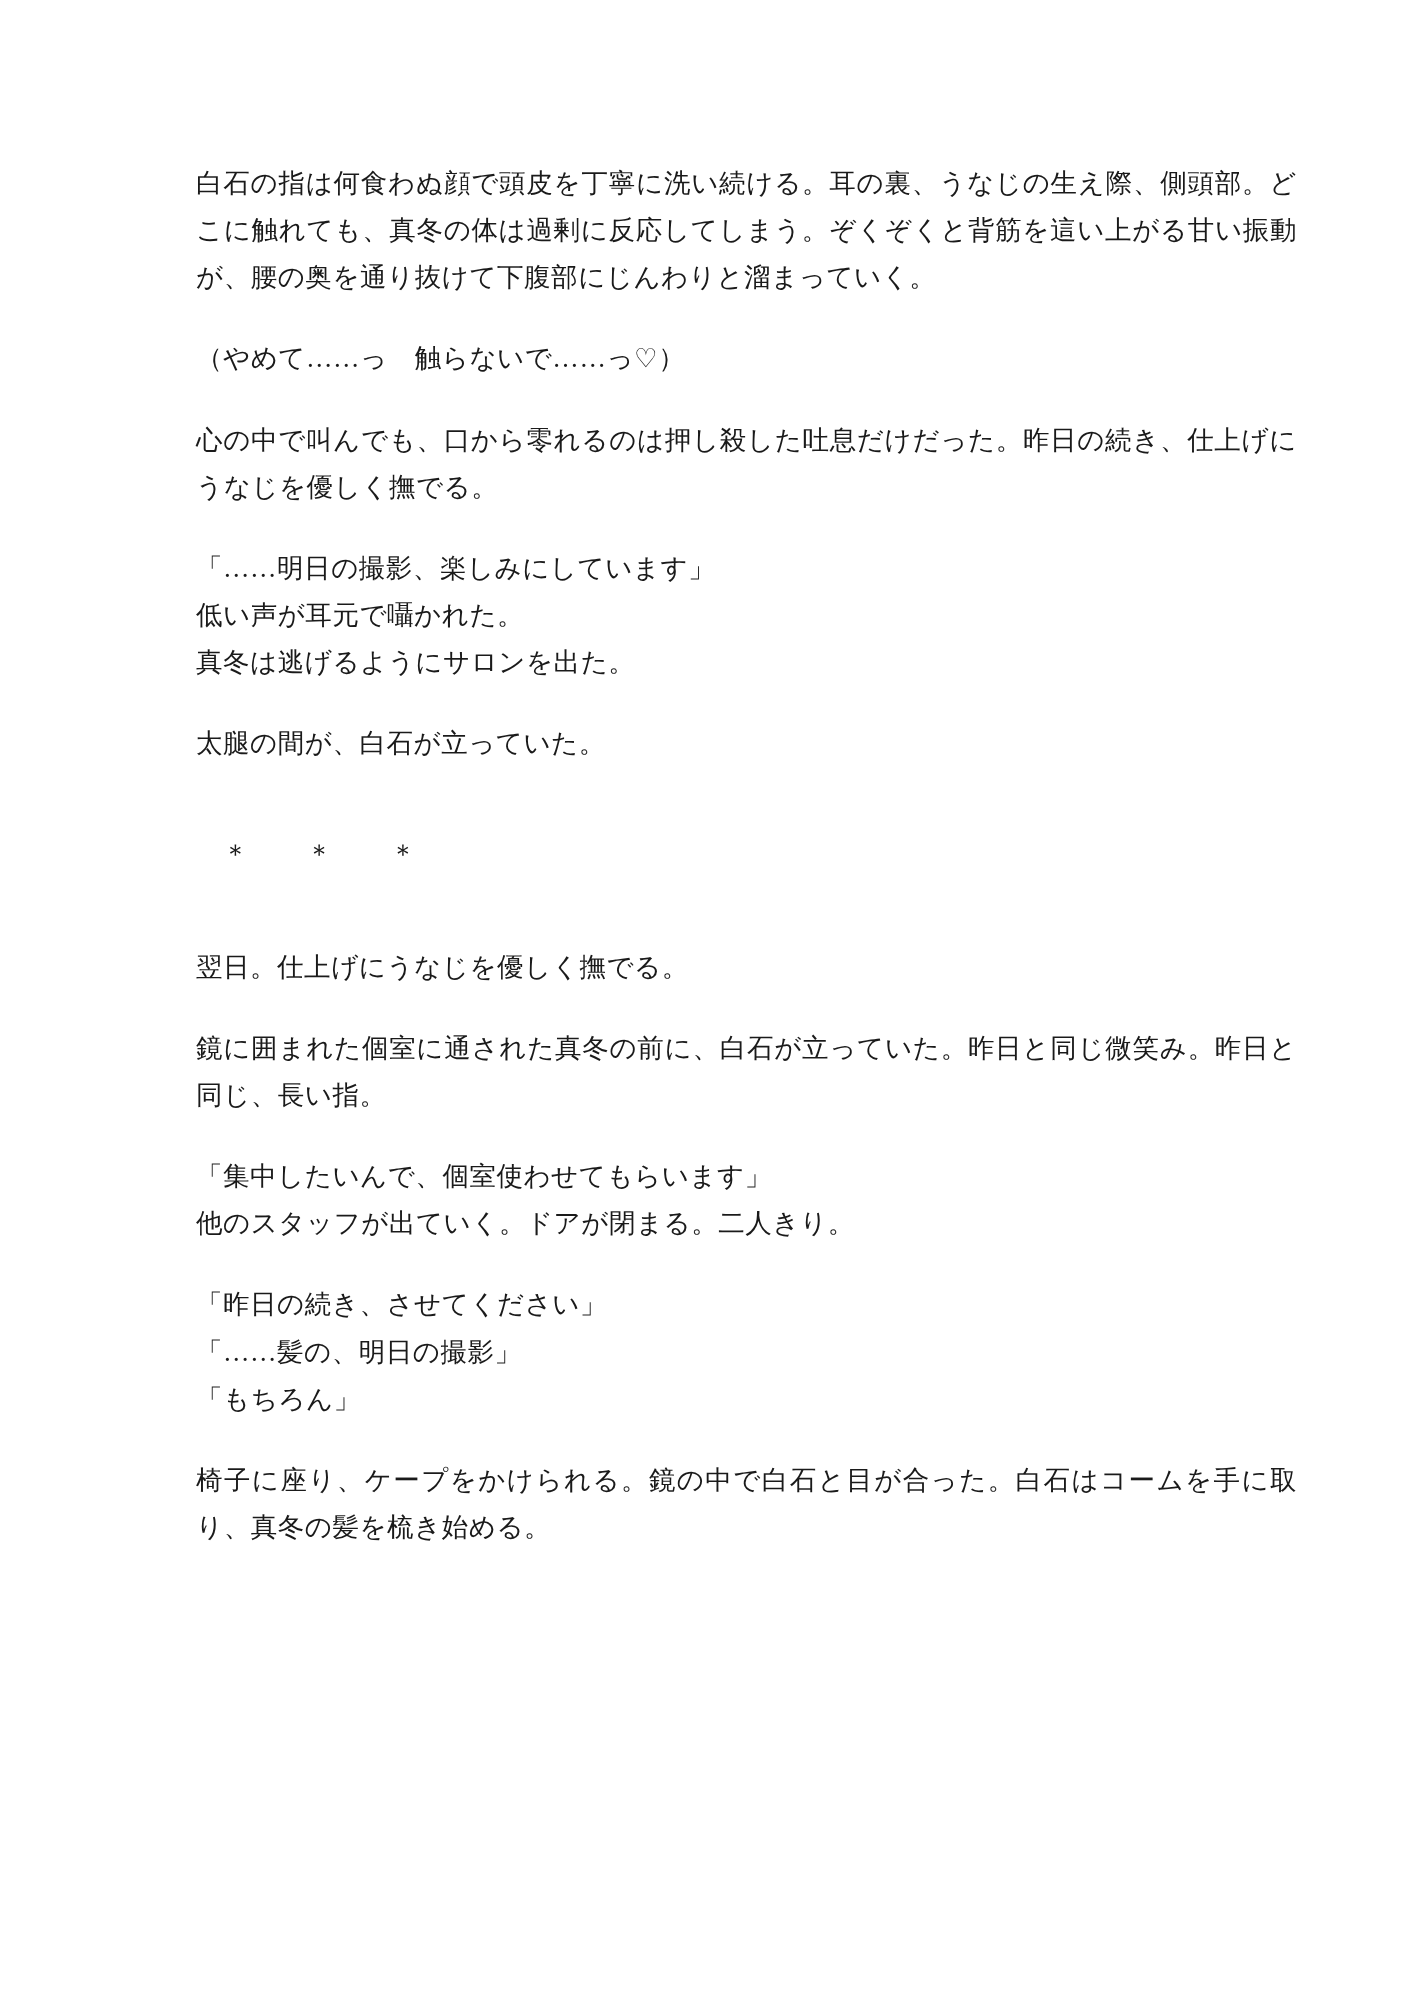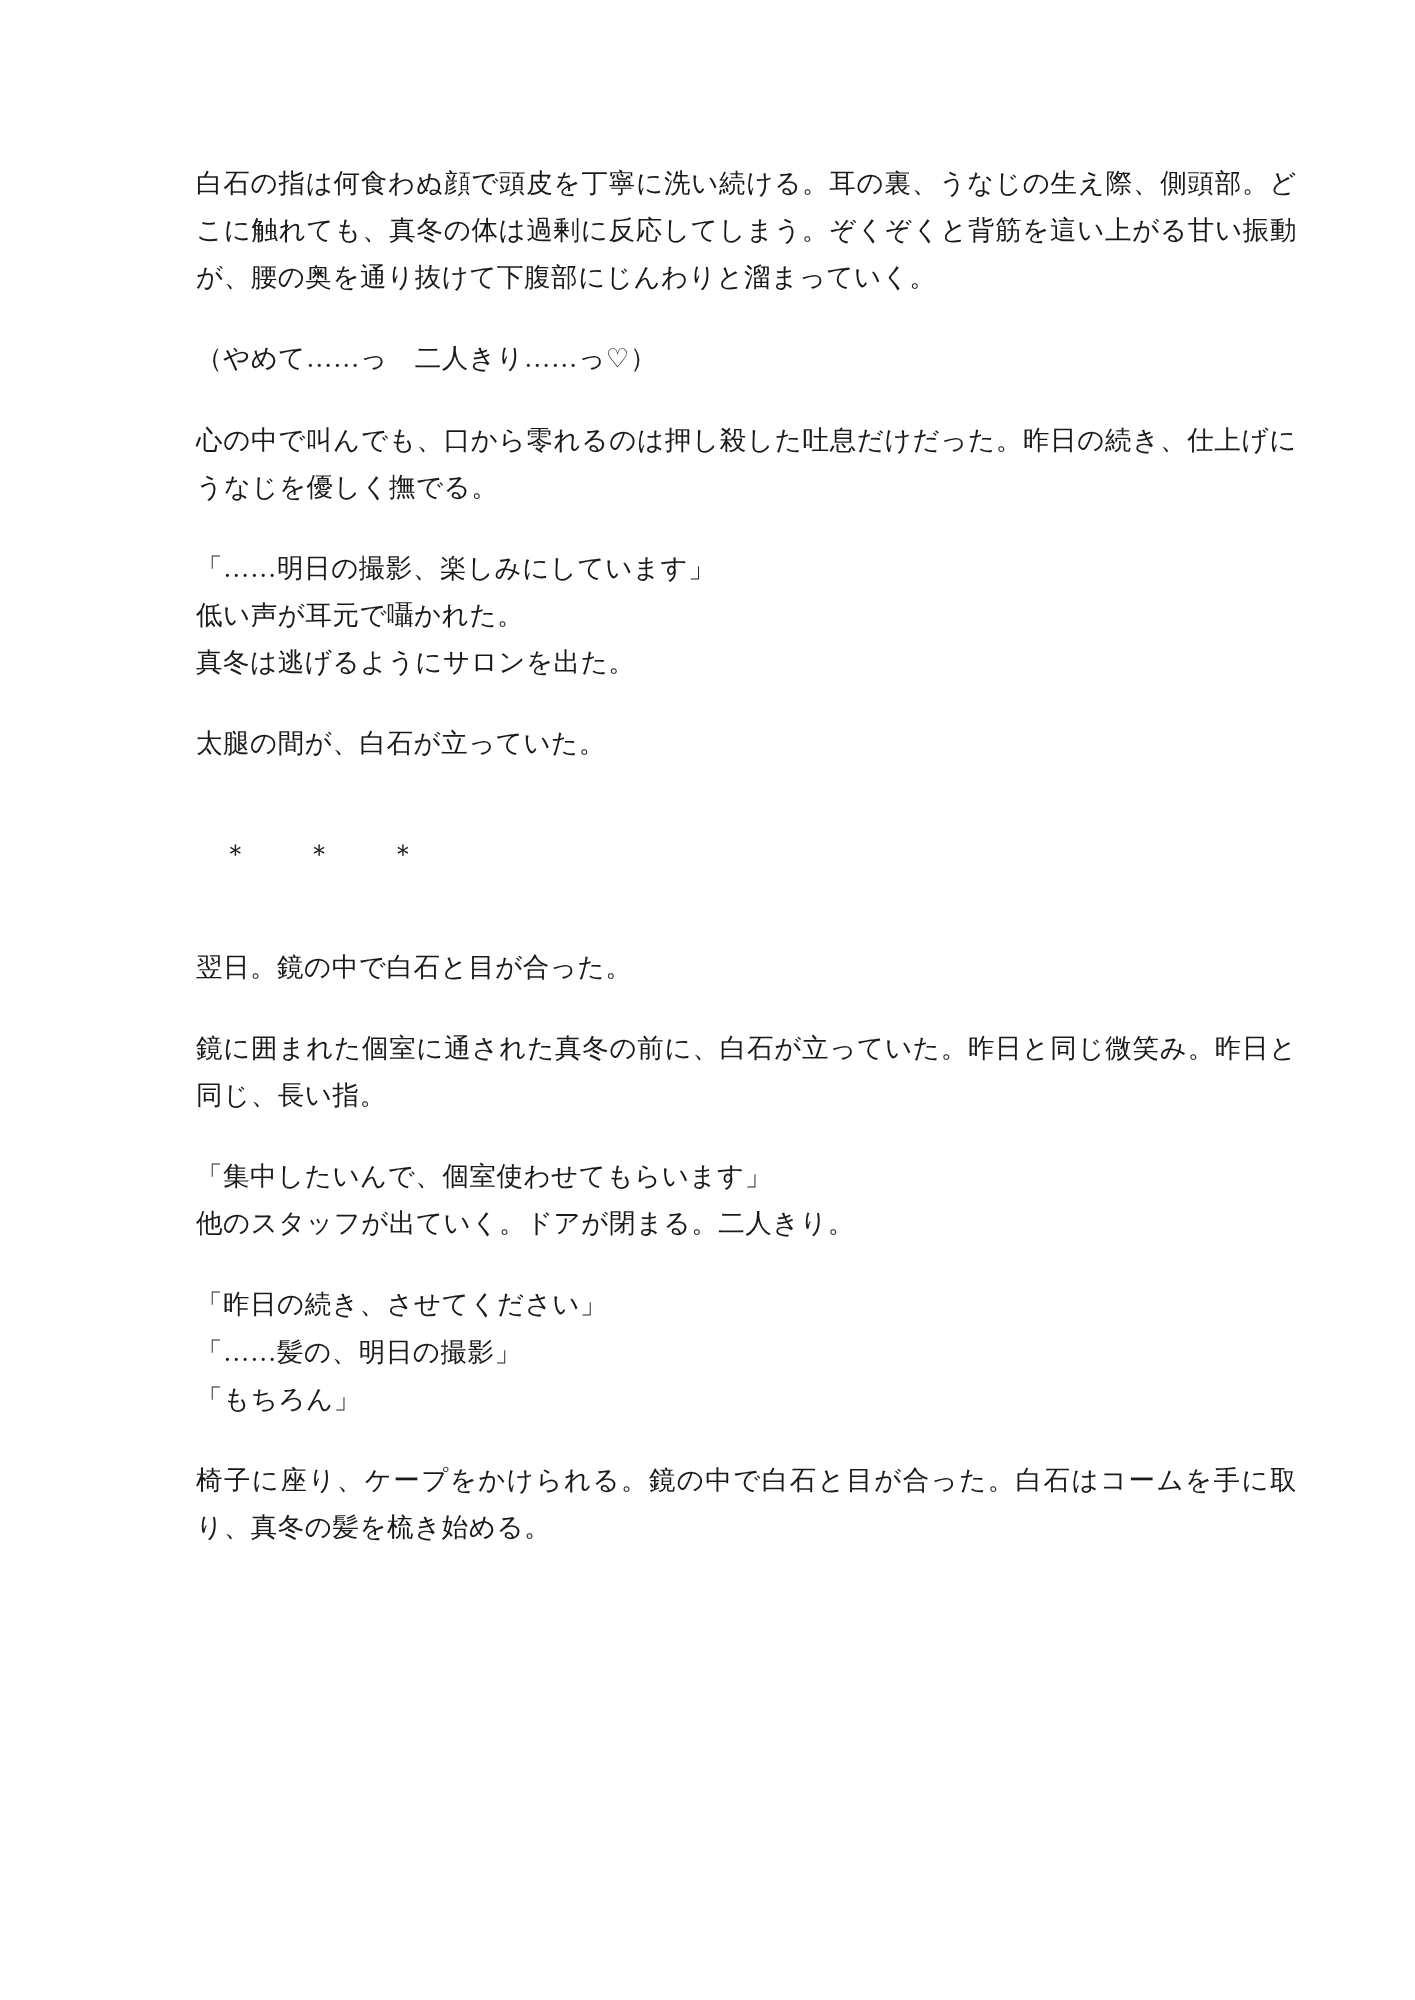--- a/index.html
+++ b/index.html
@@ -46,33 +46,33 @@
   }
 </style>
 </head>
 <body>
 
 <div class="page">
   <div class="doc-body">
 
     <p class="para">白石の指は何食わぬ顔で頭皮を丁寧に洗い続ける。耳の裏、うなじの生え際、側頭部。どこに触れても、真冬の体は過剰に反応してしまう。ぞくぞくと背筋を這い上がる甘い振動が、腰の奥を通り抜けて下腹部にじんわりと溜まっていく。</p>
 
-    <p class="para">（やめて……っ　二人きり……っ♡）</p>
+    <p class="para">（やめて……っ　触らないで……っ♡）</p>
 
     <p class="para">心の中で叫んでも、口から零れるのは押し殺した吐息だけだった。昨日の続き、仕上げにうなじを優しく撫でる。</p>
 
     <p class="para lines">「……明日の撮影、楽しみにしています」
 低い声が耳元で囁かれた。
 真冬は逃げるようにサロンを出た。</p>
 
     <p class="para">太腿の間が、白石が立っていた。</p>
 
     <div class="scene-break">＊　＊　＊</div>
 
-    <p class="para">翌日。鏡の中で白石と目が合った。</p>
+    <p class="para">翌日。仕上げにうなじを優しく撫でる。</p>
 
     <p class="para">鏡に囲まれた個室に通された真冬の前に、白石が立っていた。昨日と同じ微笑み。昨日と同じ、長い指。</p>
 
     <p class="para lines">「集中したいんで、個室使わせてもらいます」
 他のスタッフが出ていく。ドアが閉まる。二人きり。</p>
 
     <p class="para lines">「昨日の続き、させてください」
 「……髪の、明日の撮影」
 「もちろん」</p>
 

